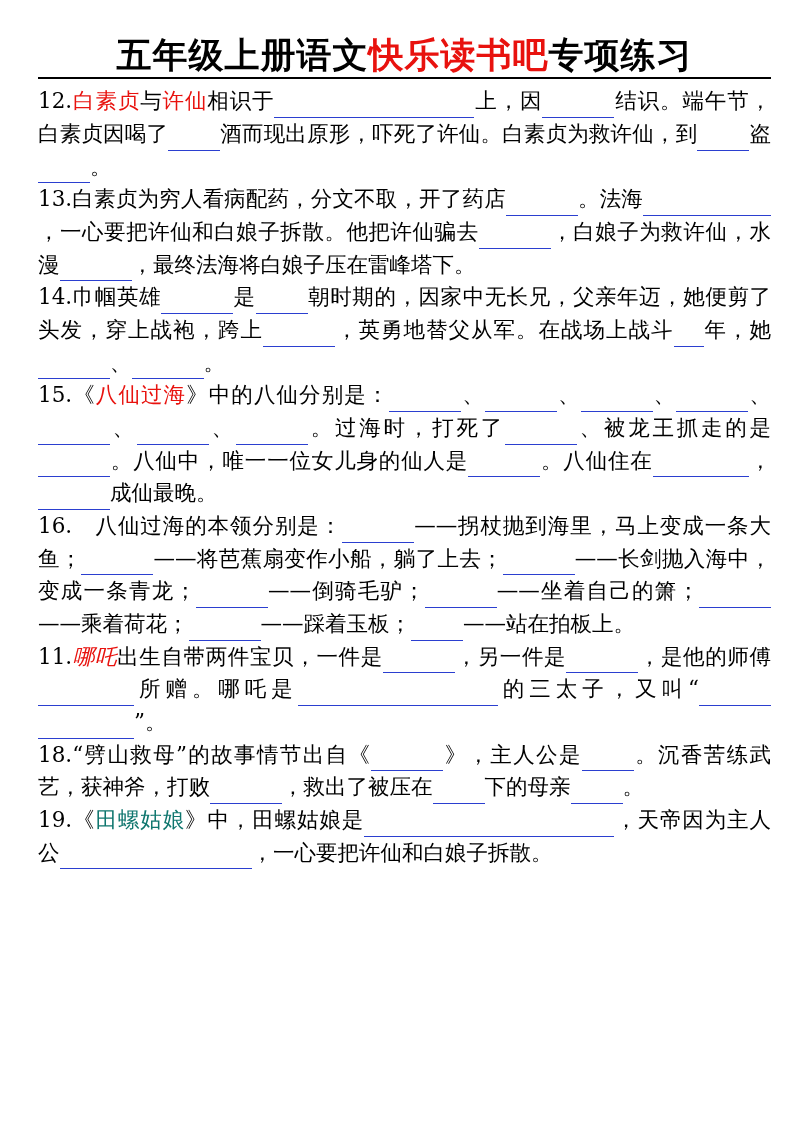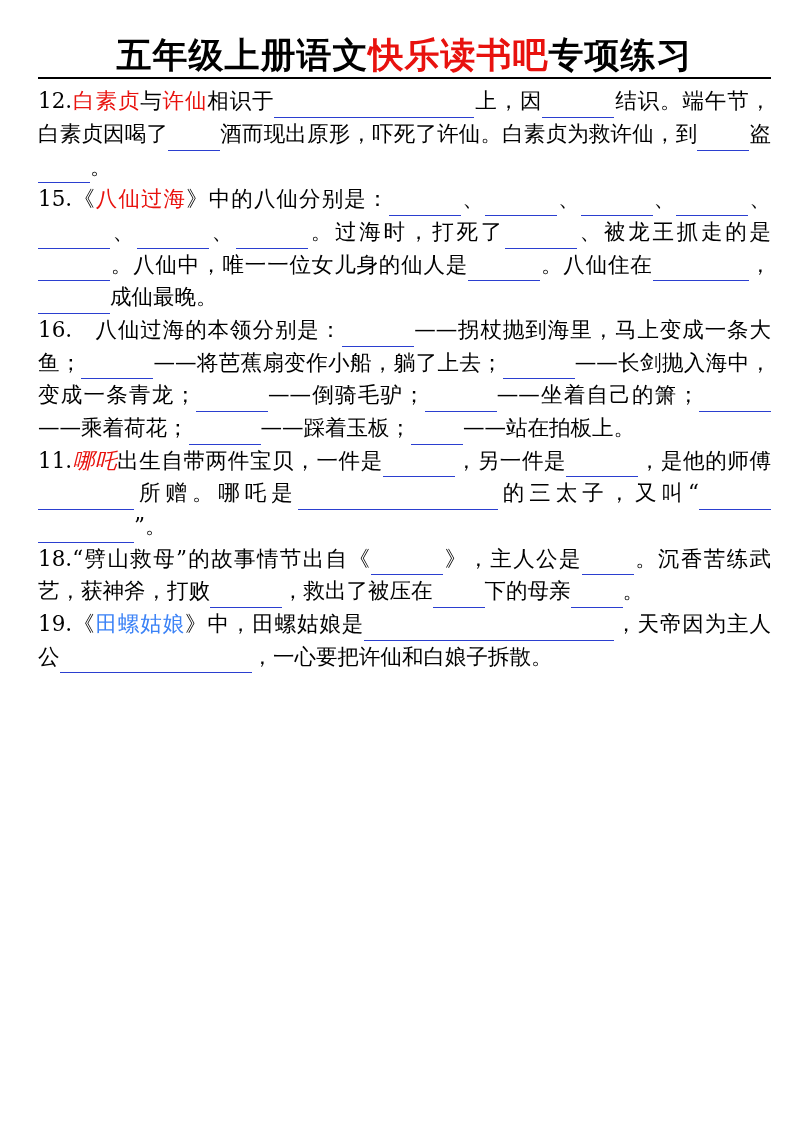--- a/index.html
+++ b/index.html
@@ -61,19 +61,21 @@
   .bl-hg { width: 200px; }
   .bl-vl { width: 250px; }
 </style>
 </head>
 <body>
 
 <div class="page">
   <h1 class="title" id="title-el"><span>五年级上册语文</span><span style="color: rgb(232, 18, 14);">快乐读书吧</span><span>专项练习</span></h1>
   <div class="body-text" id="body-el">
       <p class="para" id="p-12"><span>12.</span><span style="color: rgb(232, 18, 14);">白素贞</span><span>与</span><span style="color: rgb(232, 18, 14);">许仙</span><span>相识于</span><span class="bl bl-hg"></span><span>上，因</span><span class="bl bl-m"></span><span>结识。端午节，白素贞因喝了</span><span class="bl bl-s"></span><span>酒而现出原形，吓死了许仙。白素贞为救许仙，到</span><span class="bl bl-s"></span><span>盗</span><span class="bl bl-s"></span><span>。</span></p>
+      <p class="para" id="p-13"><span>13.白素贞为穷人看病配药，分文不取，开了药店</span><span class="bl bl-m"></span><span>。法海</span><span class="bl bl-xl"></span><span>，一心要把许仙和白娘子拆散。他把许仙骗去</span><span class="bl bl-m"></span><span>，白娘子为救许仙，水漫</span><span class="bl bl-m"></span><span>，最终法海将白娘子压在雷峰塔下。</span></p>
+      <p class="para" id="p-14"><span>14.巾帼英雄</span><span class="bl bl-m"></span><span>是</span><span class="bl bl-s"></span><span>朝时期的，因家中无长兄，父亲年迈，她便剪了头发，穿上战袍，跨上</span><span class="bl bl-m"></span><span>，英勇地替父从军。在战场上战斗</span><span class="bl bl-xs"></span><span>年，她</span><span class="bl bl-m"></span><span>、</span><span class="bl bl-m"></span><span>。</span></p>
       <p class="para" id="p-15"><span>15.《</span><span style="color: rgb(232, 18, 14);">八仙过海</span><span>》中的八仙分别是：</span><span class="bl bl-m"></span><span>、</span><span class="bl bl-m"></span><span>、</span><span class="bl bl-m"></span><span>、</span><span class="bl bl-m"></span><span>、</span><span class="bl bl-m"></span><span>、</span><span class="bl bl-m"></span><span>、</span><span class="bl bl-m"></span><span>。过海时，打死了</span><span class="bl bl-m"></span><span>、被龙王抓走的是</span><span class="bl bl-m"></span><span>。八仙中，唯一一位女儿身的仙人是</span><span class="bl bl-m"></span><span>。八仙住在</span><span class="bl bl-l"></span><span>，</span><span class="bl bl-m"></span><span>成仙最晚。</span></p>
       <p class="para" id="p-16"><span>16.　八仙过海的本领分别是：</span><span class="bl bl-m"></span><span>——拐杖抛到海里，马上变成一条大鱼；</span><span class="bl bl-m"></span><span>——将芭蕉扇变作小船，躺了上去；</span><span class="bl bl-m"></span><span>——长剑抛入海中，变成一条青龙；</span><span class="bl bl-m"></span><span>——倒骑毛驴；</span><span class="bl bl-m"></span><span>——坐着自己的箫；</span><span class="bl bl-m"></span><span>——乘着荷花；</span><span class="bl bl-m"></span><span>——踩着玉板；</span><span class="bl bl-s"></span><span>——站在拍板上。</span></p>
       <p class="para" id="p-17"><span>11.</span><span style="color: rgb(232, 18, 14); font-style: italic;">哪吒</span><span>出生自带两件宝贝，一件是</span><span class="bl bl-m"></span><span>，另一件是</span><span class="bl bl-m"></span><span>，是他的师傅</span><span class="bl bl-l"></span><span>所赠。哪吒是</span><span class="bl bl-hg"></span><span>的三太子，又叫“</span><span class="bl bl-m"></span><span class="bl bl-l"></span><span>”。</span></p>
       <p class="para" id="p-18"><span>18.“劈山救母”的故事情节出自《</span><span class="bl bl-m"></span><span>》，主人公是</span><span class="bl bl-s"></span><span>。沉香苦练武艺，获神斧，打败</span><span class="bl bl-m"></span><span>，救出了被压在</span><span class="bl bl-s"></span><span>下的母亲</span><span class="bl bl-s"></span><span>。</span></p>
-      <p class="para" id="p-19"><span>19.《</span><span style="color: #3b82f6;">田螺姑娘</span><span>》中，田螺姑娘是</span><span class="bl bl-vl"></span><span>，天帝因为主人公</span><span class="bl bl-l"></span><span class="bl bl-l"></span><span>，一心要把许仙和白娘子拆散。</span></p>
+      <p class="para" id="p-19"><span>19.《</span><span style="color: #0f766e;">田螺姑娘</span><span>》中，田螺姑娘是</span><span class="bl bl-vl"></span><span>，天帝因为主人公</span><span class="bl bl-l"></span><span class="bl bl-l"></span><span>，一心要把许仙和白娘子拆散。</span></p>
     </div>
 </div>
 
 </body></html>

